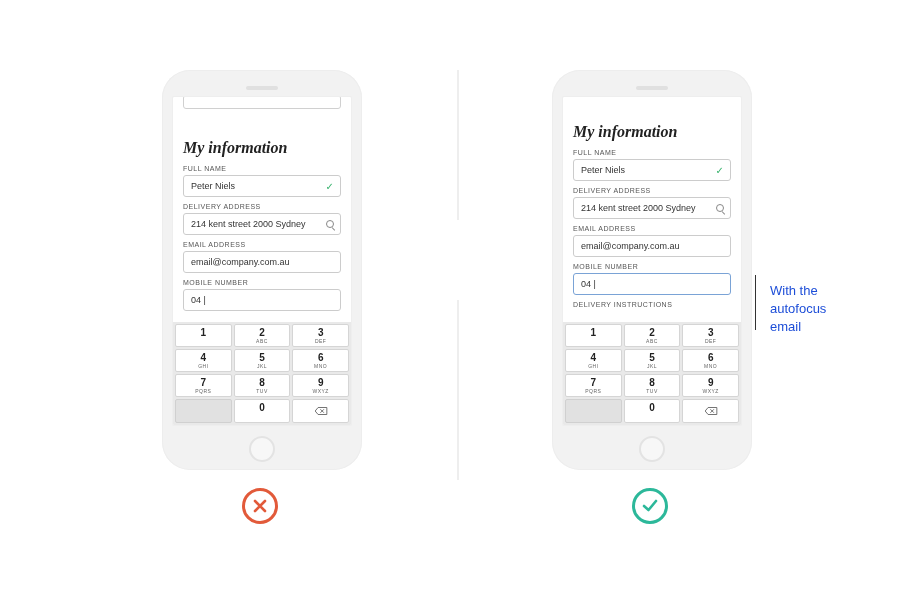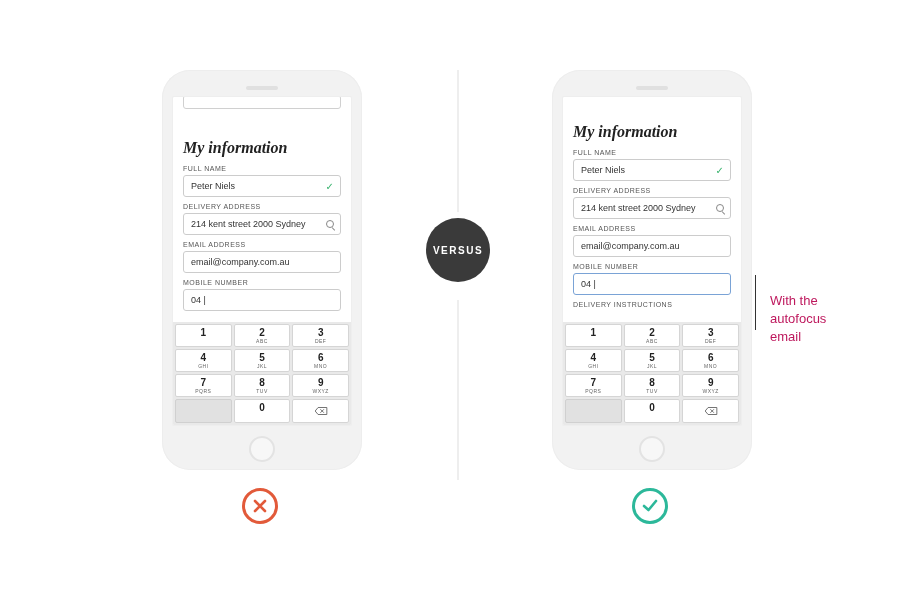--- a/index.html
+++ b/index.html
@@ -152,23 +152,23 @@
   .result-mark.good { left:632px; top:488px; border:3px solid #2cb89a; }
   .result-mark.good svg { stroke:#2cb89a; }
   .anno-line {
     position:absolute;
     left:755px; top:275px;
     width:1px; height:55px;
     background:#333;
   }
   .anno-text {
     position:absolute;
-    left:770px; top:292px;
+    left:770px; top:282px;
     font-size:13px;
-    color:#be185d;
+    color:#1d4ed8;
     line-height:18px;
   }
 </style>
 </head>
 <body>
 
 <div class="stage">
 
   <div class="divider"></div>
 
@@ -352,23 +352,20 @@
             <svg viewBox="0 0 24 16">
                 <path d="M7 2 L22 2 L22 14 L7 14 L2 8 Z M11 5 L17 11 M17 5 L11 11" fill="none" stroke="#555" stroke-width="1.4"></path>
               </svg>
           </div>
         </div>
       </div>
     </div>
     <div class="homebtn"></div>
   </div>
 
-  <div class="versus">
-    <span>VERSUS</span>
-  </div>
 
   <div class="result-mark bad">
     <svg width="16" height="16" viewBox="0 0 16 16">
       <path d="M3 3 L13 13 M13 3 L3 13" stroke-width="2.6" fill="none" stroke-linecap="round"></path>
     </svg>
   </div>
   <div class="result-mark good">
     <svg width="18" height="18" viewBox="0 0 18 18">
       <path d="M3 9 L7.5 13 L15 4" stroke-width="2.6" fill="none" stroke-linecap="round" stroke-linejoin="round"></path>
     </svg>

